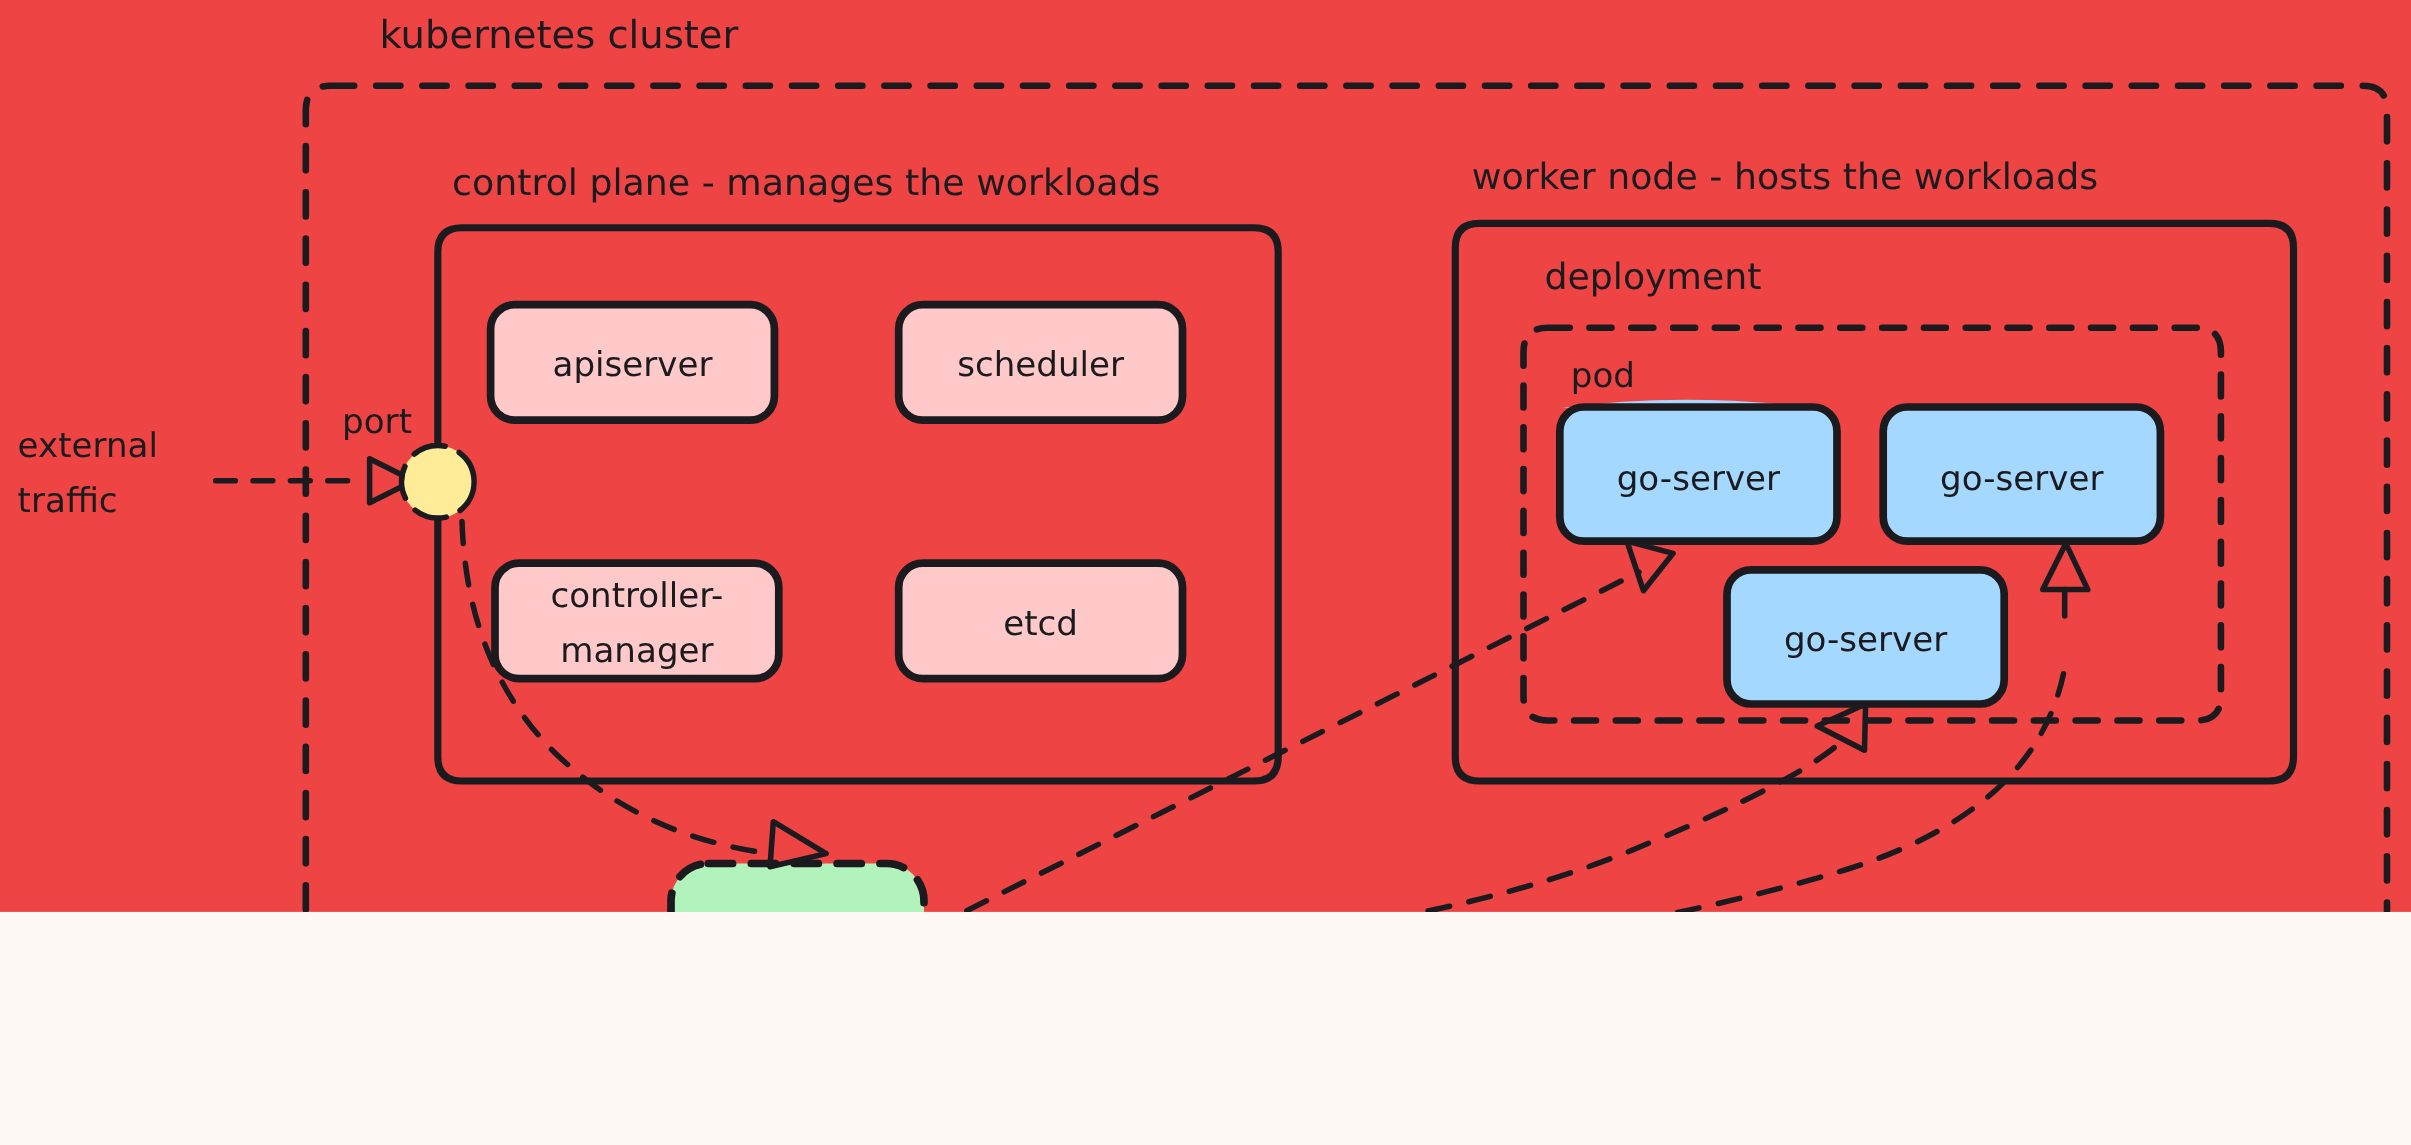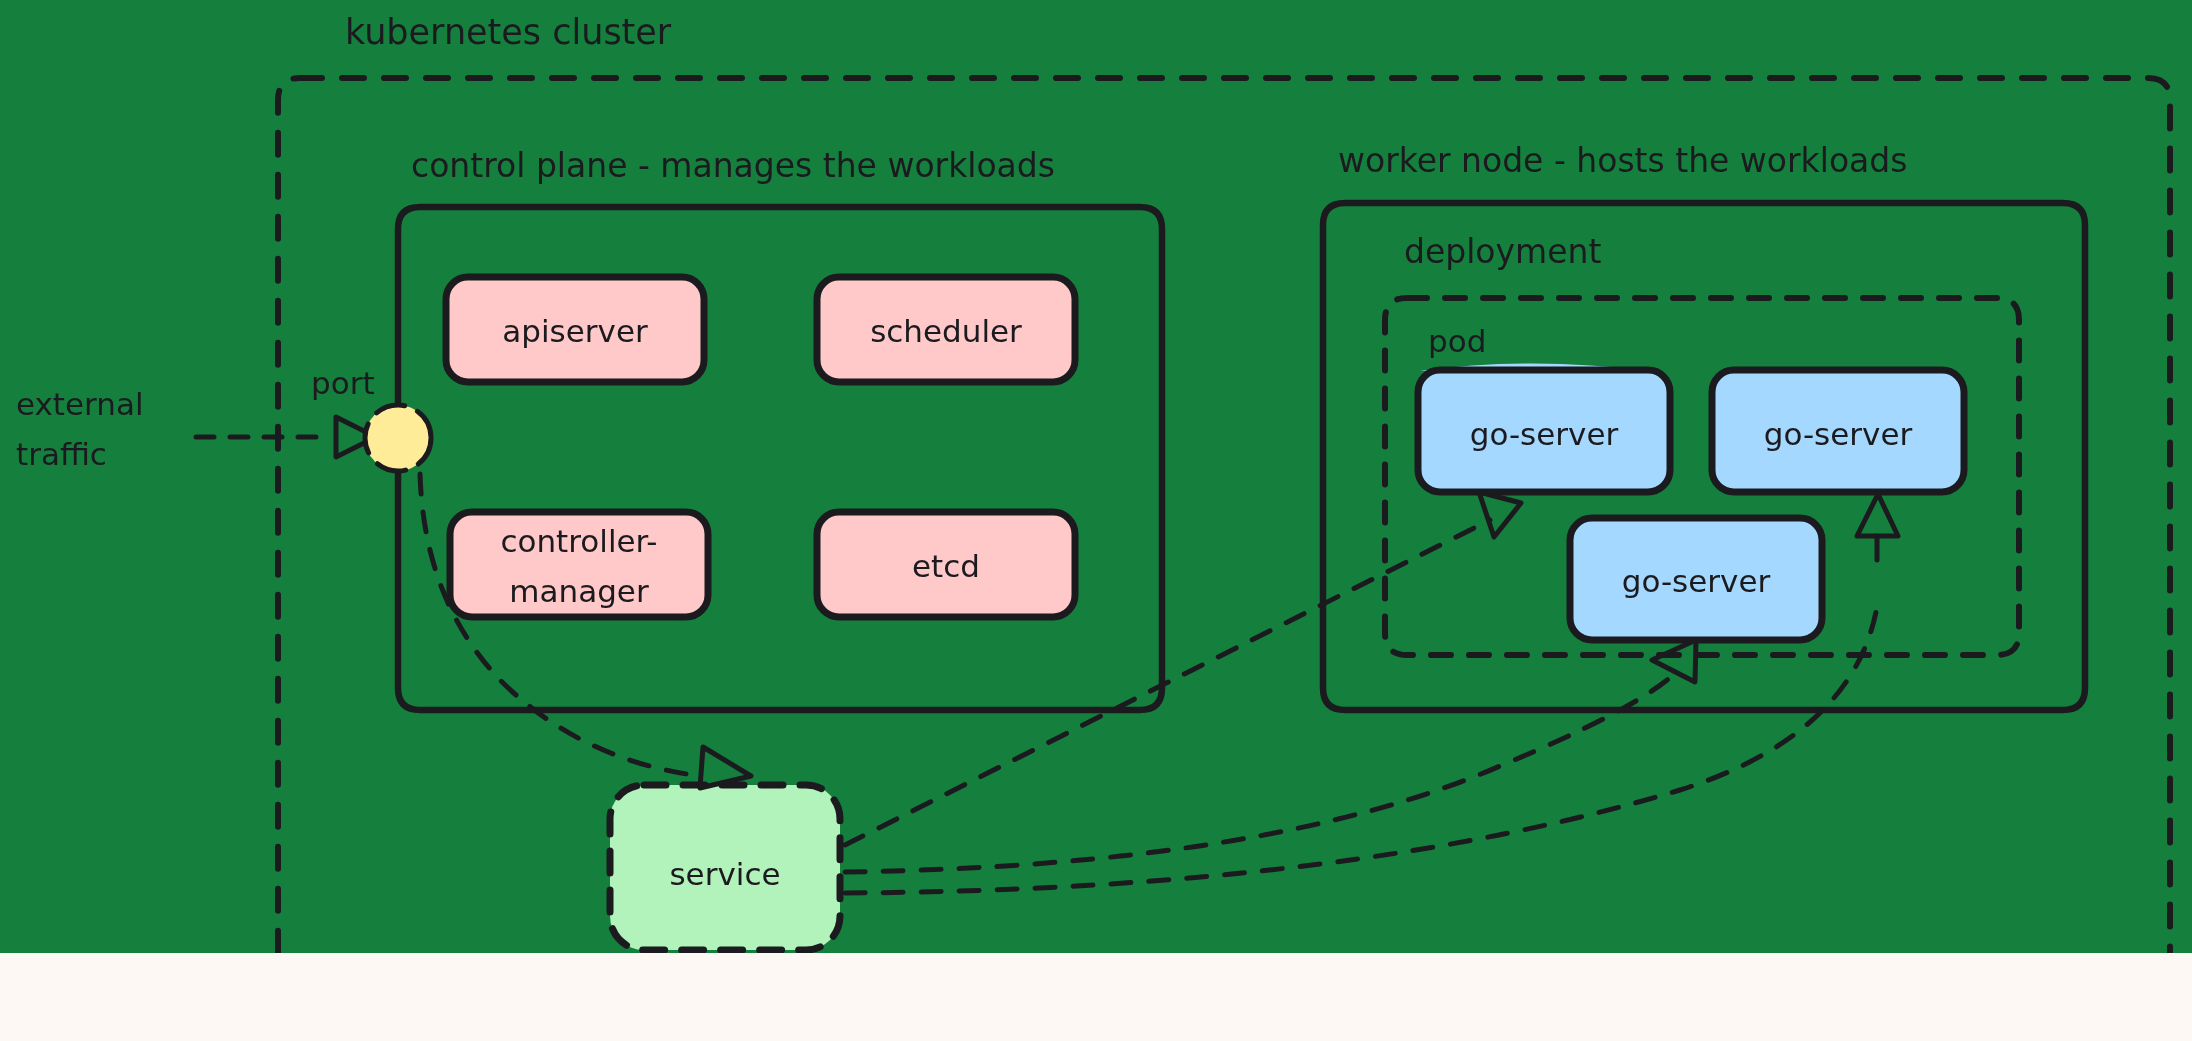--- a/index.html
+++ b/index.html
@@ -7,22 +7,22 @@
     margin: 0;
     padding: 0;
     background: #fdf8f4;
   }
   body {
     font-family: "DejaVu Sans", sans-serif;
   }
   #stage {
     position: relative;
     width: 2192px;
-    height: 953px;
-    background: #15803d;
+    height: 829px;
+    background: #ef4444;
     overflow: hidden;
   }
   svg.diagram {
     position: absolute;
     left: 0; top: 0;
     width: 2192px;
     height: 1041px;
     display: block;
   }
   .hand-text {

